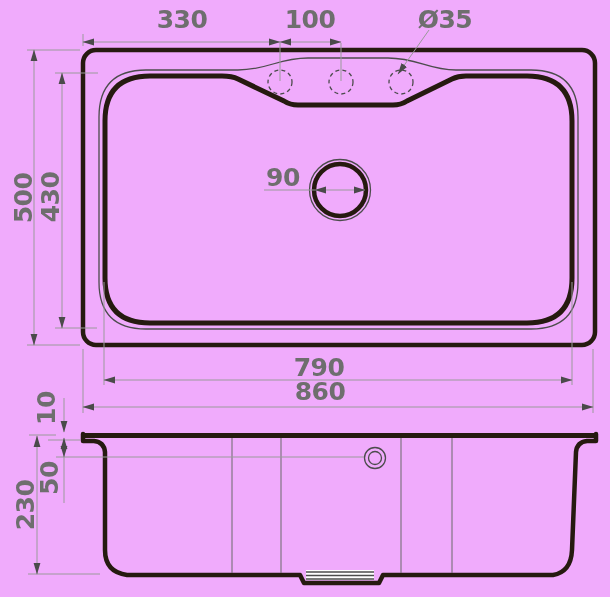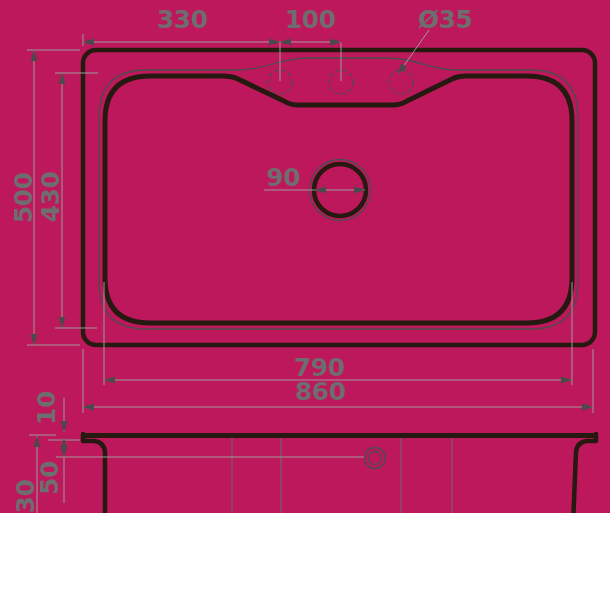--- a/index.html
+++ b/index.html
@@ -1,19 +1,19 @@
 <!DOCTYPE html>
 <html><head>
 <meta charset="utf-8">
 <style>
   html,body{margin:0;padding:0;background:#ffffff;}
   .canvas{
     position:relative;
-    width:610px;height:513px;
-    background:#be185d;
+    width:610px;height:597px;
+    background:#f0abfc;
     font-family:"DejaVu Sans", sans-serif;
     overflow:hidden;
   }
   svg{display:block;}
   .dim-text{
     font-family:"DejaVu Sans", sans-serif;
     font-weight:bold;
     font-size:25px;
     letter-spacing:-0.5px;
     fill:#6e6e6e;

